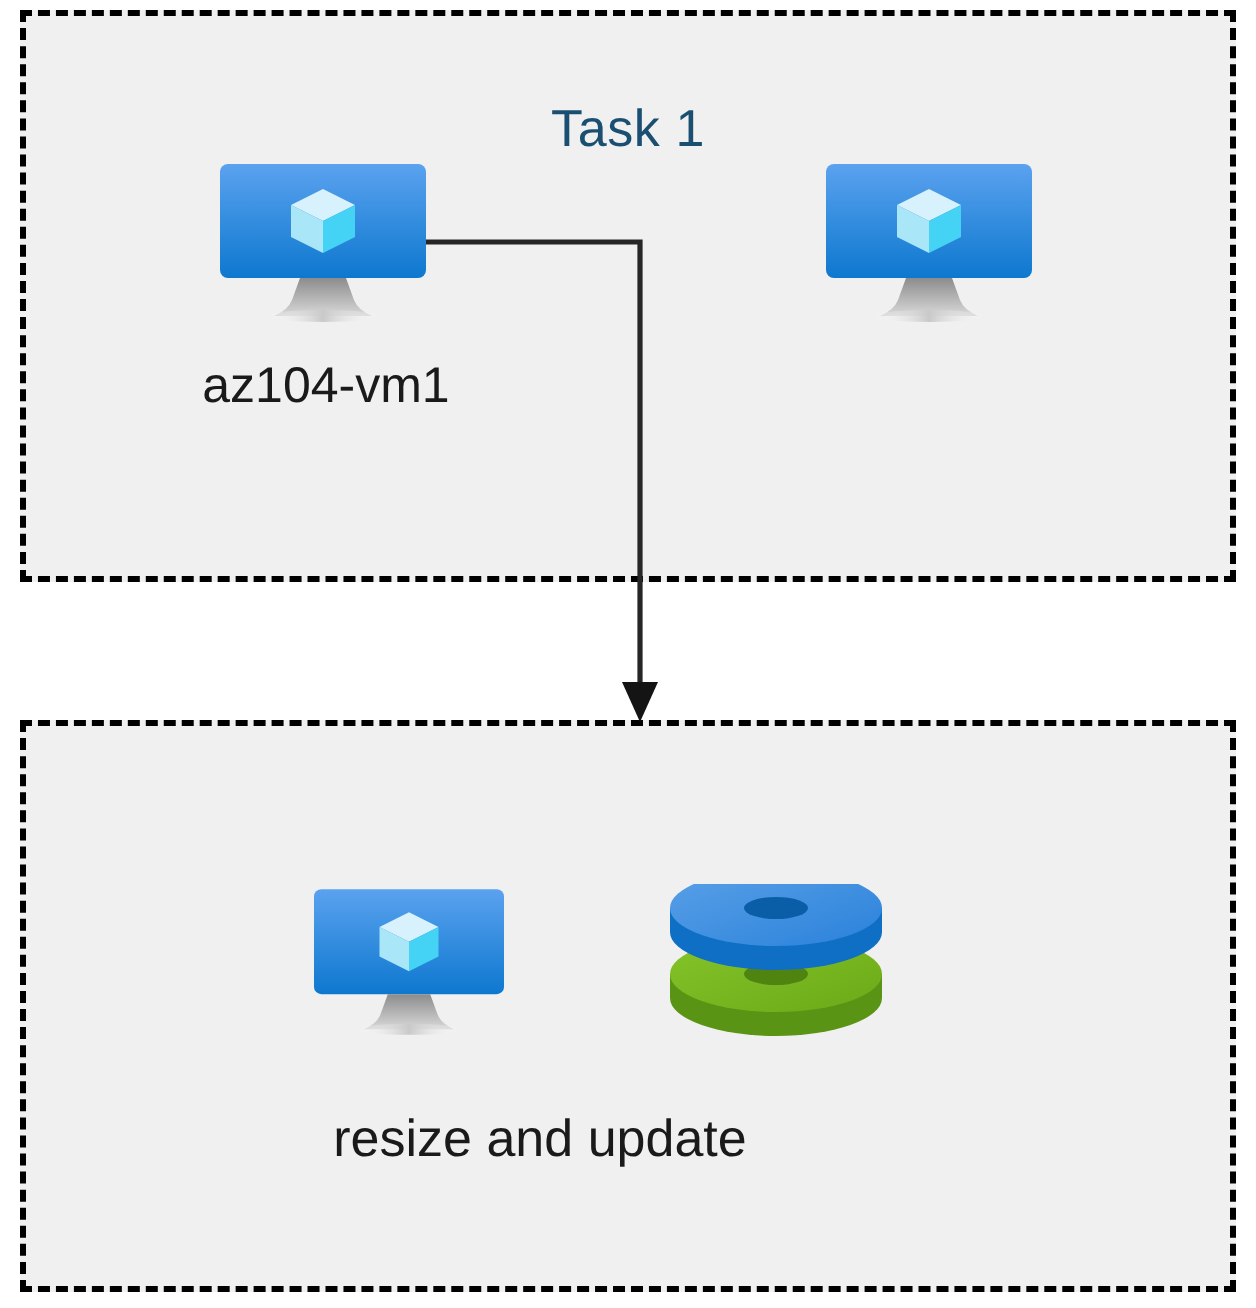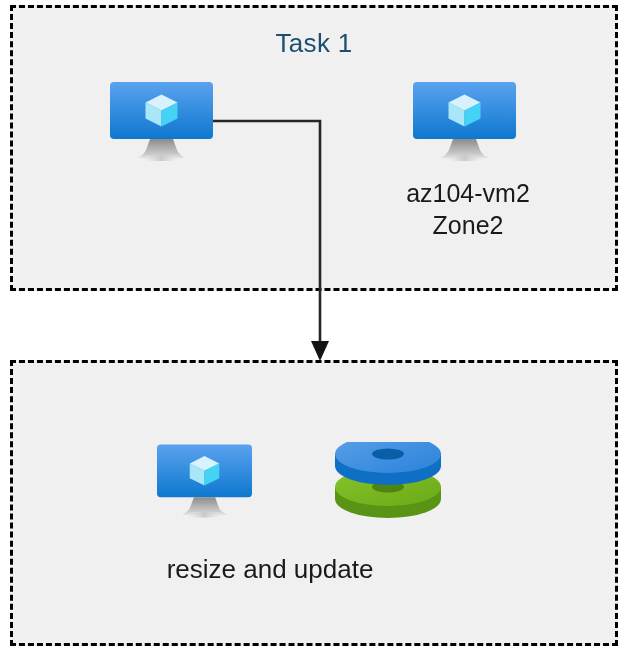--- a/index.html
+++ b/index.html
@@ -49,20 +49,21 @@
   .task-title {
     position: absolute;
     width: 608px;
     text-align: center;
     color: #1b4f72;
     font-size: 26px;
     font-weight: 400;
     letter-spacing: 0.3px;
     line-height: 1;
     white-space: nowrap;
+    margin-top: 21px;
   }
   #task-title-1 { left: 10px; top: 30px; }
   #task-title-2 { left: 10px; top: 387px; }
 
   
   .node-label {
     position: absolute;
     text-align: center;
     color: #1a1a1a;
     font-size: 25px;
@@ -135,20 +136,21 @@
       <ellipse cx="51.5" cy="76" rx="28" ry="3" fill="url(#base1)"></ellipse>
       <g transform="translate(51.5,28.5)">
         <path d="M0 -16 L16 -8 L0 0 L-16 -8 Z" fill="#d7f2fc"></path>
         <path d="M-16 -8 L0 0 L0 16 L-16 8 Z" fill="#a9e6f7"></path>
         <path d="M16 -8 L0 0 L0 16 L16 8 Z" fill="#45d3f5"></path>
       </g>
     </svg>
   </div>
 
   <div class="node-label" id="vm1-label">
+    <div>az104-vm1</div>
   </div>
 
   <div class="vm-icon" id="vm2-icon">
     <svg width="103" height="79" viewBox="0 0 103 79" xmlns="http://www.w3.org/2000/svg">
       <defs>
         <linearGradient id="scr2" x1="0" y1="0" x2="0" y2="1">
           <stop offset="0%" stop-color="#5ba2ef"></stop>
           <stop offset="100%" stop-color="#0d78cf"></stop>
         </linearGradient>
         <linearGradient id="stand2" x1="0" y1="0" x2="0" y2="1">
@@ -165,24 +167,20 @@
       <path d="M40 57 h23 l4 11 q2 5 9 8 h-49 q7 -3 9 -8 z" fill="url(#stand2)"></path>
       <ellipse cx="51.5" cy="76" rx="28" ry="3" fill="url(#base2)"></ellipse>
       <g transform="translate(51.5,28.5)">
         <path d="M0 -16 L16 -8 L0 0 L-16 -8 Z" fill="#d7f2fc"></path>
         <path d="M-16 -8 L0 0 L0 16 L-16 8 Z" fill="#a9e6f7"></path>
         <path d="M16 -8 L0 0 L0 16 L16 8 Z" fill="#45d3f5"></path>
       </g>
     </svg>
   </div>
 
-  <div class="node-label" id="vm2-label">
-    <div>az104-vm2</div>
-    <div>Zone2</div>
-  </div>
 
   <div class="task-box" id="task-box-2"></div>
 
 
   <div class="vm-icon" id="vm3-icon">
     <svg width="95" height="74" viewBox="0 0 103 79" xmlns="http://www.w3.org/2000/svg">
       <defs>
         <linearGradient id="scr3" x1="0" y1="0" x2="0" y2="1">
           <stop offset="0%" stop-color="#5ba2ef"></stop>
           <stop offset="100%" stop-color="#0d78cf"></stop>

